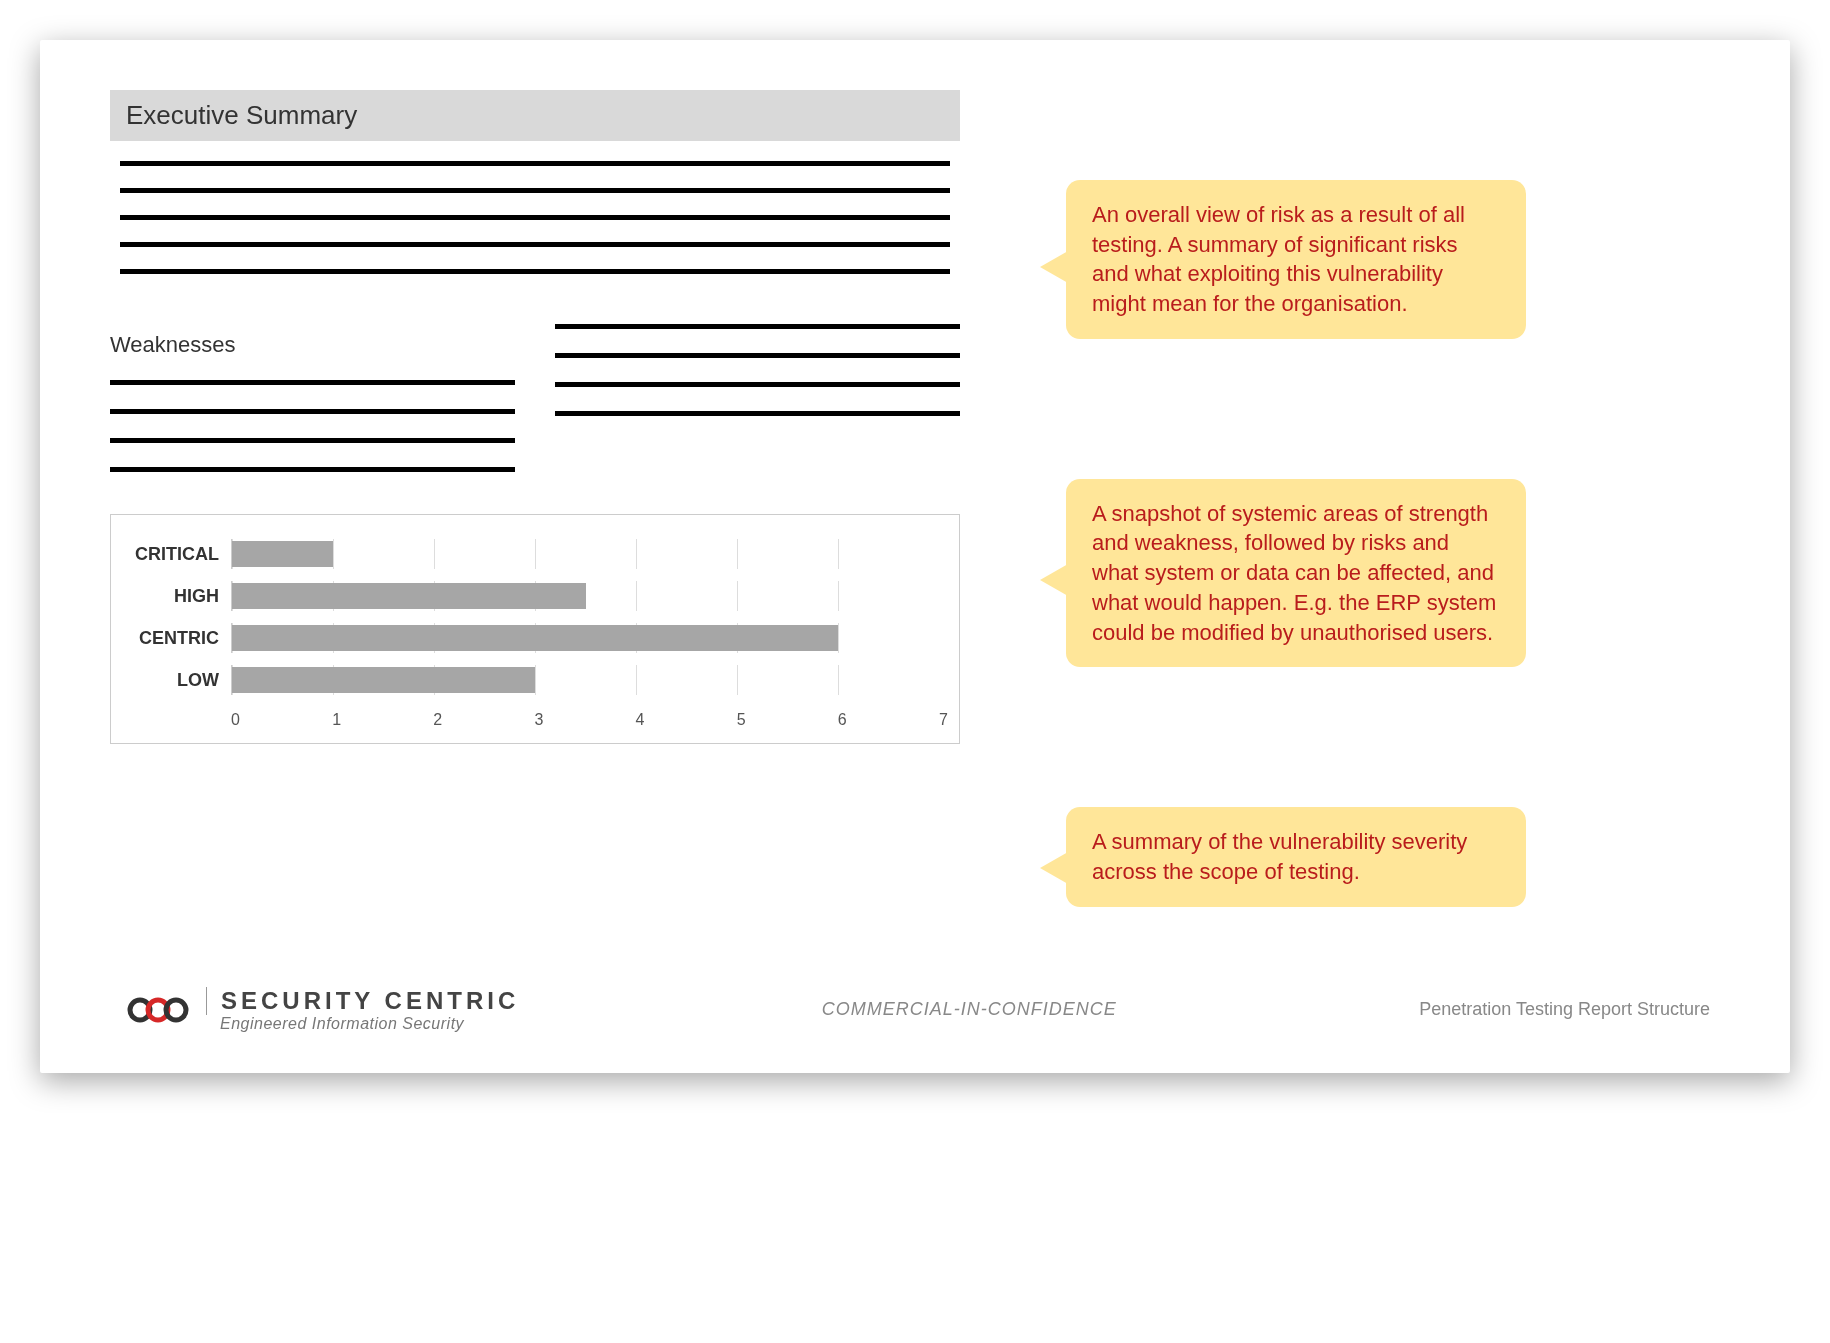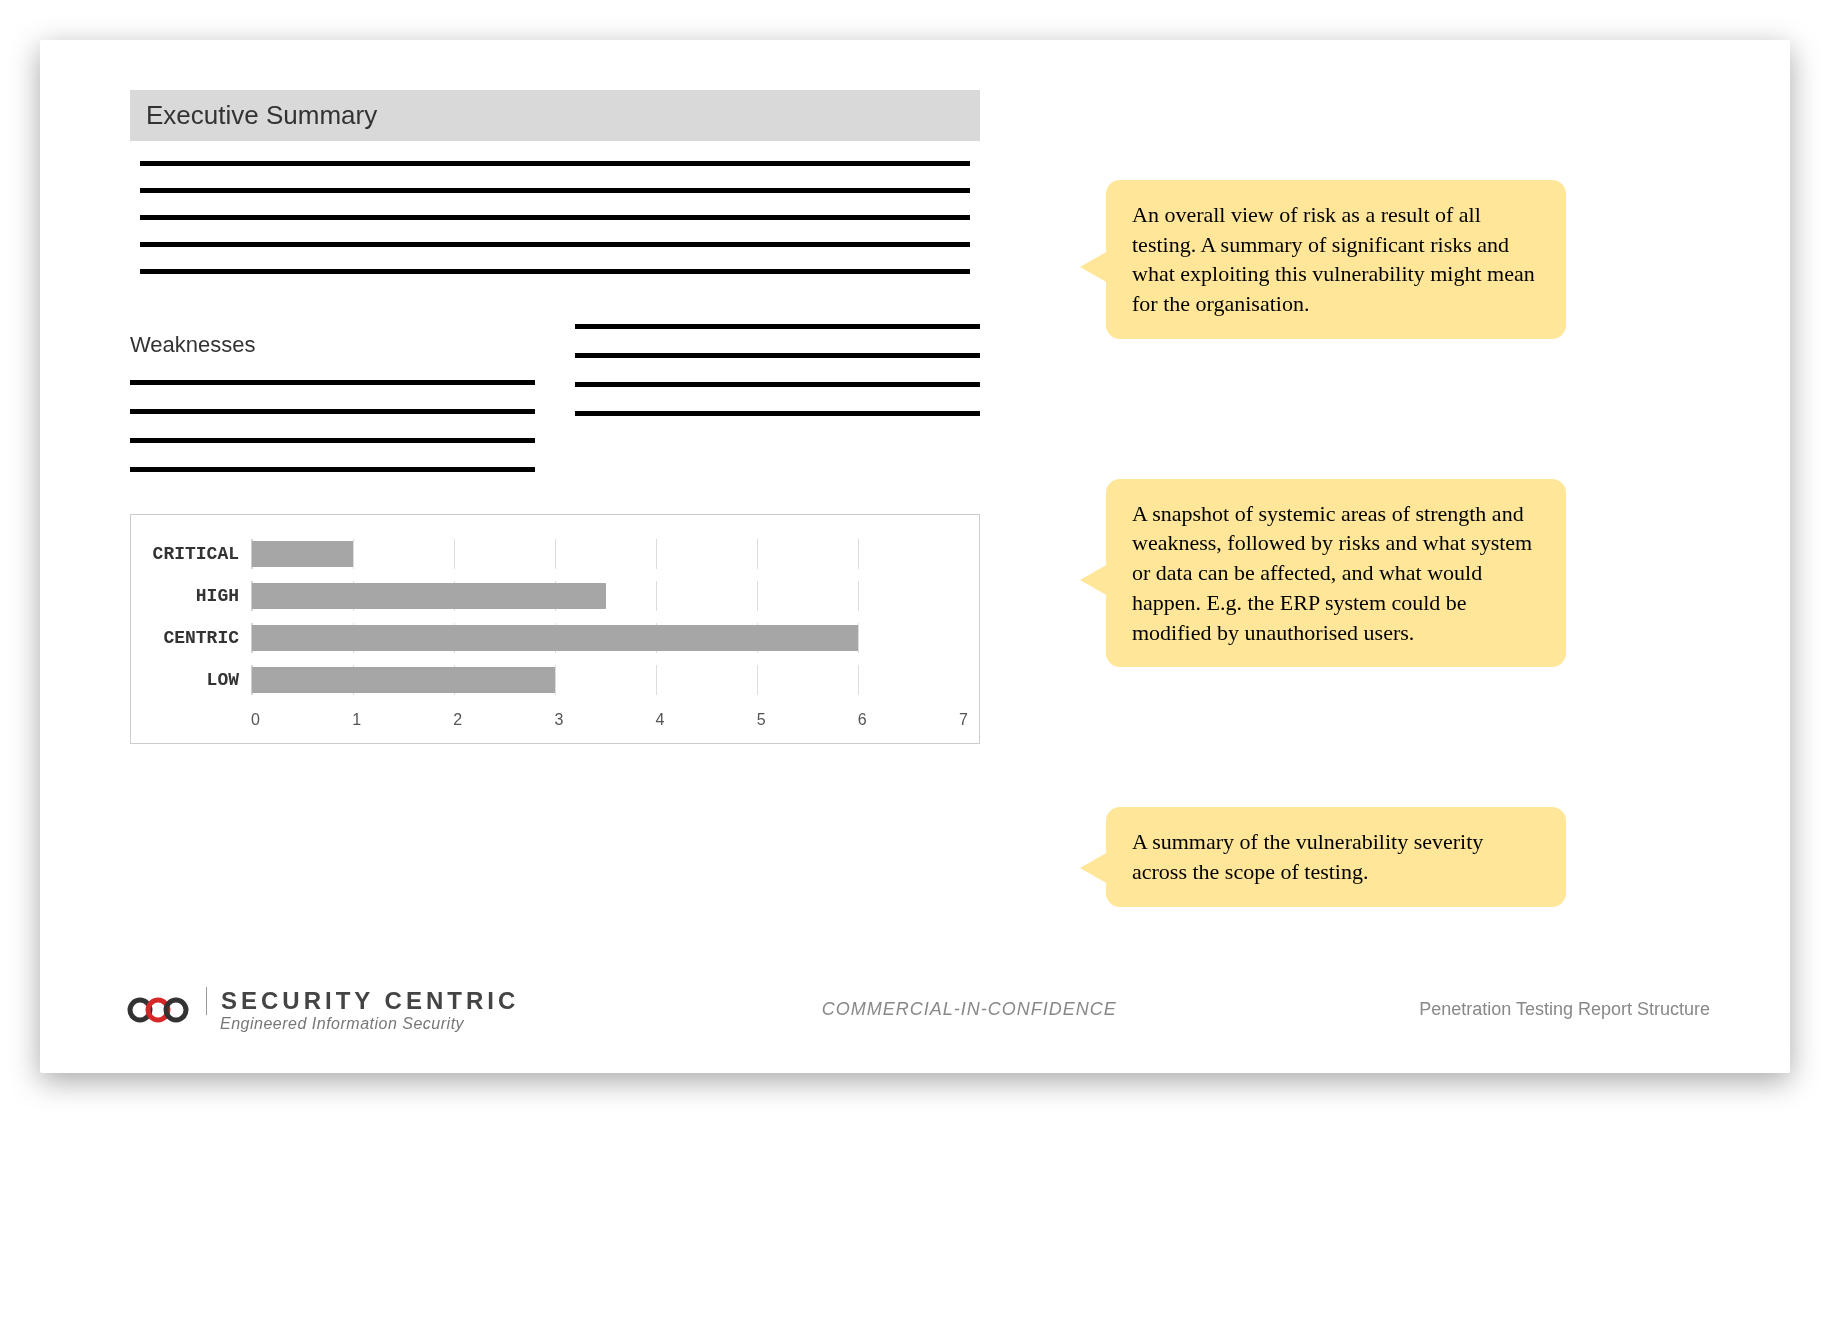--- a/index.html
+++ b/index.html
@@ -11,22 +11,21 @@
   .page-wrap {
     width: 1750px;
     background: #fff;
     box-shadow: 0 8px 30px rgba(0,0,0,0.35);
     border-radius: 2px;
     padding: 50px 70px 30px 70px;
     position: relative;
   }
   .content {
     display: flex;
-    gap: 76px;
-    margin-left: 20px;
+    gap: 56px;
   }
   .left-col {
     flex: 0 0 850px;
     display: flex;
     flex-direction: column;
     gap: 30px;
   }
   .right-col {
     flex: 1;
     padding-top: 30px;
@@ -70,24 +69,23 @@
     padding: 0;
     gap: 24px;
   }
   
   .callout {
     position: relative;
     background: #ffe699;
     border-radius: 14px;
     padding: 20px 26px;
     font-size: 22px;
-    color: #000000;
+    color: #b91c1c;
     line-height: 1.35;
     max-width: 460px;
-    font-family: Liberation Serif, serif;
   }
   .callout::before {
     content: "";
     position: absolute;
     left: -26px;
     top: 45%;
     width: 0;
     height: 0;
     border-top: 16px solid transparent;
     border-bottom: 16px solid transparent;
@@ -96,21 +94,20 @@
   
   .chart-box {
     border: 1px solid #ccc;
     padding: 18px 20px 8px 20px;
     margin-top: 12px;
   }
   .bar-row {
     display: flex;
     align-items: center;
     height: 42px;
-    font-family: Liberation Mono, monospace;
   }
   .bar-label {
     width: 100px;
     text-align: right;
     padding-right: 12px;
     font-size: 18px;
     font-weight: 600;
     color: #333;
   }
   .bar-track {

